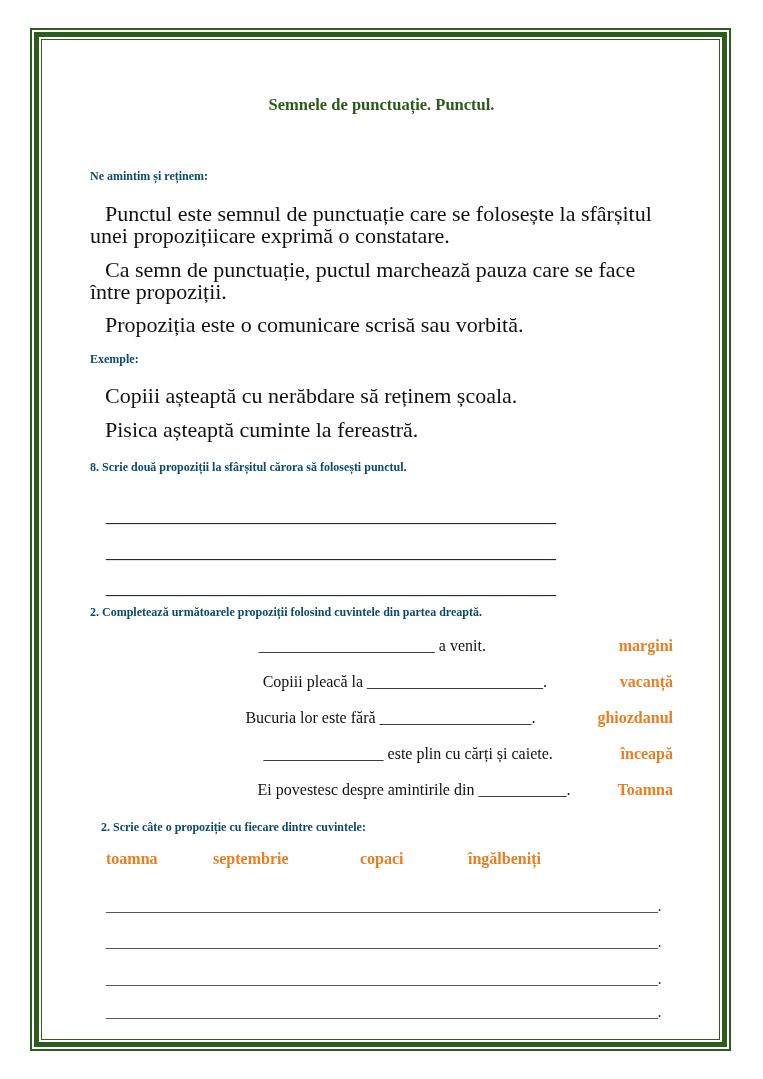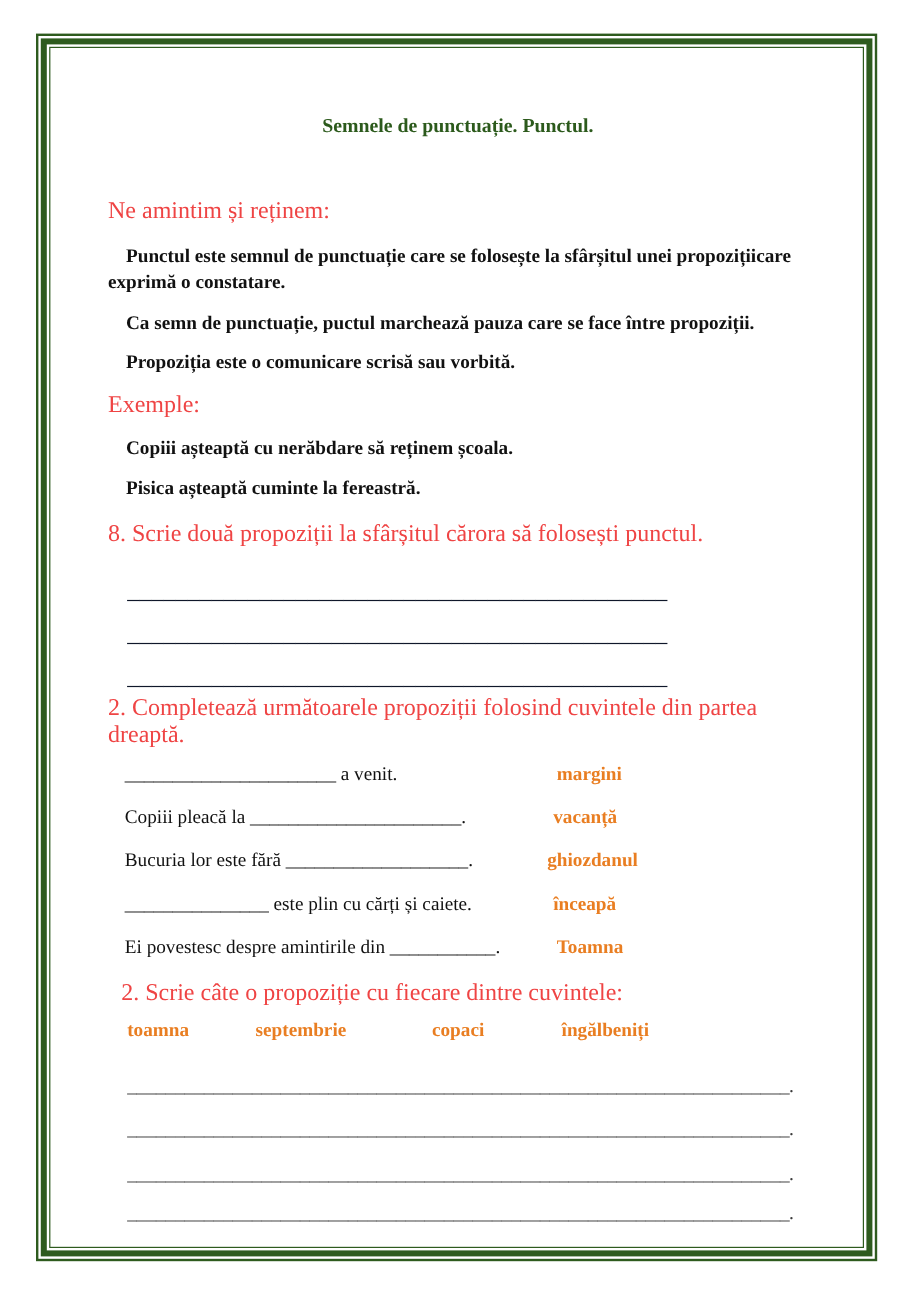--- a/index.html
+++ b/index.html
@@ -54,31 +54,30 @@
   }
   .doc-title {
     margin-top: 52px;
     text-align: center;
     font-weight: bold;
     font-size: 16.5px;
     line-height: 21px;
     color: #2c5a1c;
   }
   .h-green {
-    font-weight: normal;
-    font-size: 20px;
-    line-height: 22px;
-    color: #ef4444;
+    font-weight: bold;
+    font-size: 12px;
+    line-height: 22px;
+    color: #0c4a6e;
   }
   .h-remember { margin-top: 50px; }
   .body-p {
-    font-size: 16px;
+    font-size: 22px;
     line-height: 22px;
     text-indent: 15px;
-    font-weight: bold;
   }
   .p1 { margin-top: 16px; }
   .p2 { margin-top: 12px; }
   .p3 { margin-top: 11px; }
   .h-exemple { margin-top: 12px; }
   .ex1 { margin-top: 15px; }
   .ex2 { margin-top: 12px; }
   .h-task1 { margin-top: 15px; }
   .blank-line {
     font-size: 20px;
@@ -88,20 +87,21 @@
     white-space: nowrap;
   }
   .bl1 { margin-top: 25px; }
   .bl2, .bl3 { margin-top: 14px; }
   .h-task2 { margin-top: 4px; }
   .fill-row {
     display: flex;
     align-items: baseline;
     font-size: 16px;
     line-height: 22px;
+    justify-content: flex-end;
   }
   .fr1 { margin-top: 12px; }
   .fr2, .fr3, .fr4, .fr5 { margin-top: 14px; }
   .fill-sentence {
     box-sizing: border-box;
     width: 366px;
     padding-left: 14px;
     white-space: nowrap;
     flex: none;
   }

